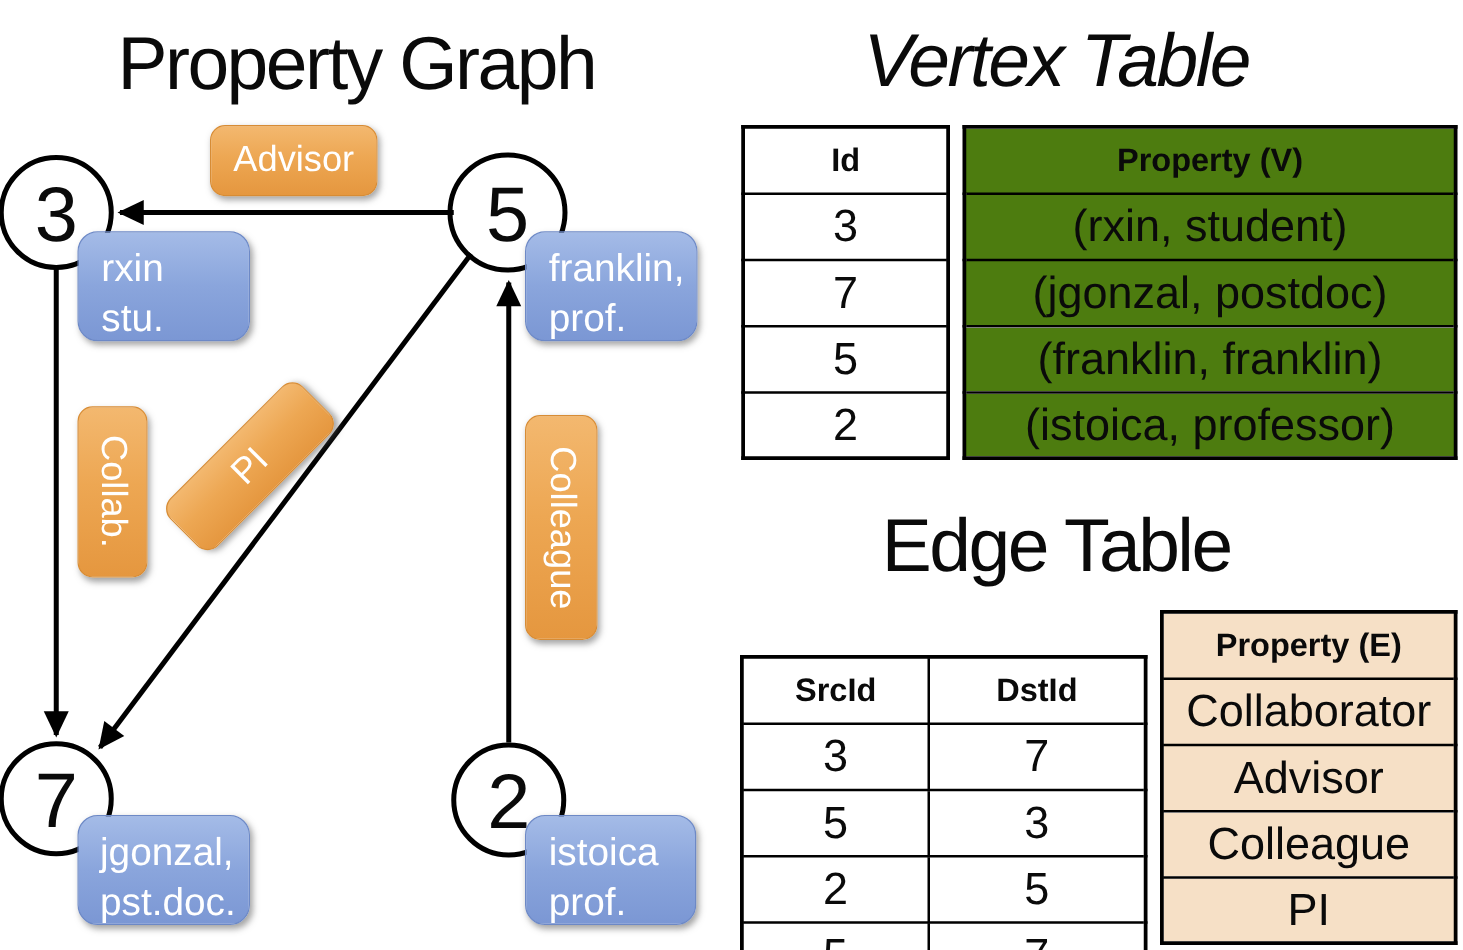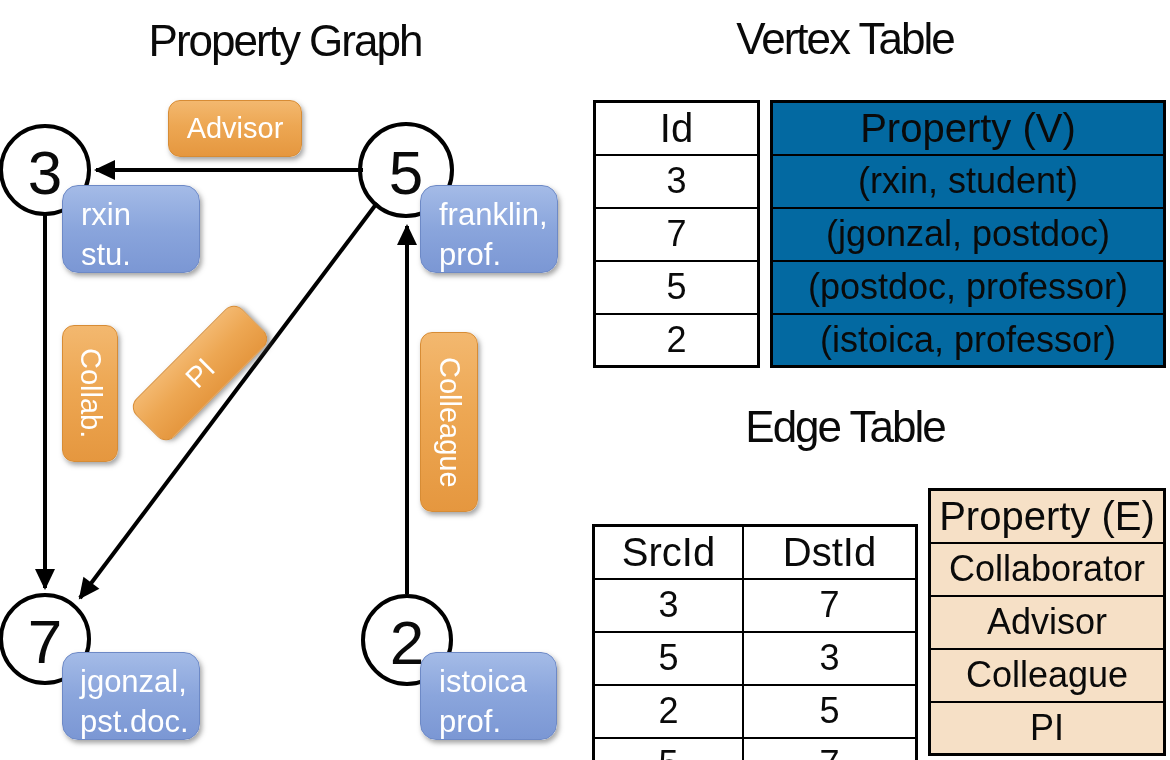--- a/index.html
+++ b/index.html
@@ -1,23 +1,23 @@
 <!DOCTYPE html>
 <html><head>
 <meta charset="utf-8">
 <style>
   html,body { margin:0; padding:0; background:#ffffff; }
   body { width:1170px; height:760px; font-family:"Liberation Sans", sans-serif; }
   .stage { position:relative; width:1170px; height:760px; overflow:hidden; background:#fff; }
 
   
-  .big-title { position:absolute; font-size:44px; letter-spacing:-2px; color:#0a0a0a;
+  .big-title { position:absolute; font-size:60px; letter-spacing:-2px; color:#0a0a0a;
                white-space:nowrap; text-align:center; font-weight:400; }
   .t-graph  { left:0;    top:16px;  width:570px; }
-  .t-vertex { left:565px; top:14px;  width:560px; }
+  .t-vertex { left:565px; top:14px;  width:560px;font-style:italic; }
   .t-edge   { left:565px; top:402px; width:560px; }
 
   
   .gsvg { position:absolute; left:0; top:0; }
 
   
   .gbox { position:absolute; box-sizing:border-box; color:#fff;
           display:flex; align-items:center; justify-content:center;
           box-shadow:2px 3px 5px rgba(90,90,90,.55); }
   .orange { background:linear-gradient(180deg,#f3b86f 0%,#eda753 45%,#e5973f 100%);
@@ -37,23 +37,23 @@
   .nb-franklin { left:420px; top:185px; width:138px; height:88px; }
   .nb-jgonzal  { left:62px;  top:652px; width:138px; height:88px;padding-left:17px; }
   .nb-istoica  { left:420px; top:652px; width:137px; height:88px; }
 
   
   .dtable { position:absolute; border-collapse:collapse; table-layout:fixed;
             border:3px solid #000; background:#fff; }
   .dtable th, .dtable td { border:2px solid #000; text-align:center; vertical-align:middle;
             padding:0; font-size:36px; color:#0a0a0a; font-weight:400; overflow:hidden;
             white-space:nowrap; }
-  .dtable th { font-size:40px; font-weight:400; }
+  .dtable th { font-size:26px; font-weight:700; }
   .dtable tr { height:53px; }
-  .bluecol  th, .bluecol  td { background:#0369a1; }
+  .bluecol  th, .bluecol  td { background:#4d7c0f; }
   .peachcol th, .peachcol td { background:#f6e0c6; }
 
   .vt-id   { left:593px; top:100px; width:167px; }
   .vt-prop { left:770px; top:100px; width:396px; }
   .et-ids  { left:592px; top:488px; width:326px;margin-top:36px; }
   .et-prop { left:928px; top:488px; width:238px; }
 </style>
 </head>
 <body>
 
@@ -133,21 +133,21 @@
         <tr>
           <th>Property (V)</th>
         </tr>
     <tr>
           <td>(rxin, student)</td>
         </tr>
     <tr>
           <td>(jgonzal, postdoc)</td>
         </tr>
     <tr>
-          <td>(postdoc, professor)</td>
+          <td>(franklin, franklin)</td>
         </tr>
     <tr>
           <td>(istoica, professor)</td>
         </tr>
   </tbody>
     </table>
 
   <table class="dtable et-ids">
     <tbody>
         <tr>

